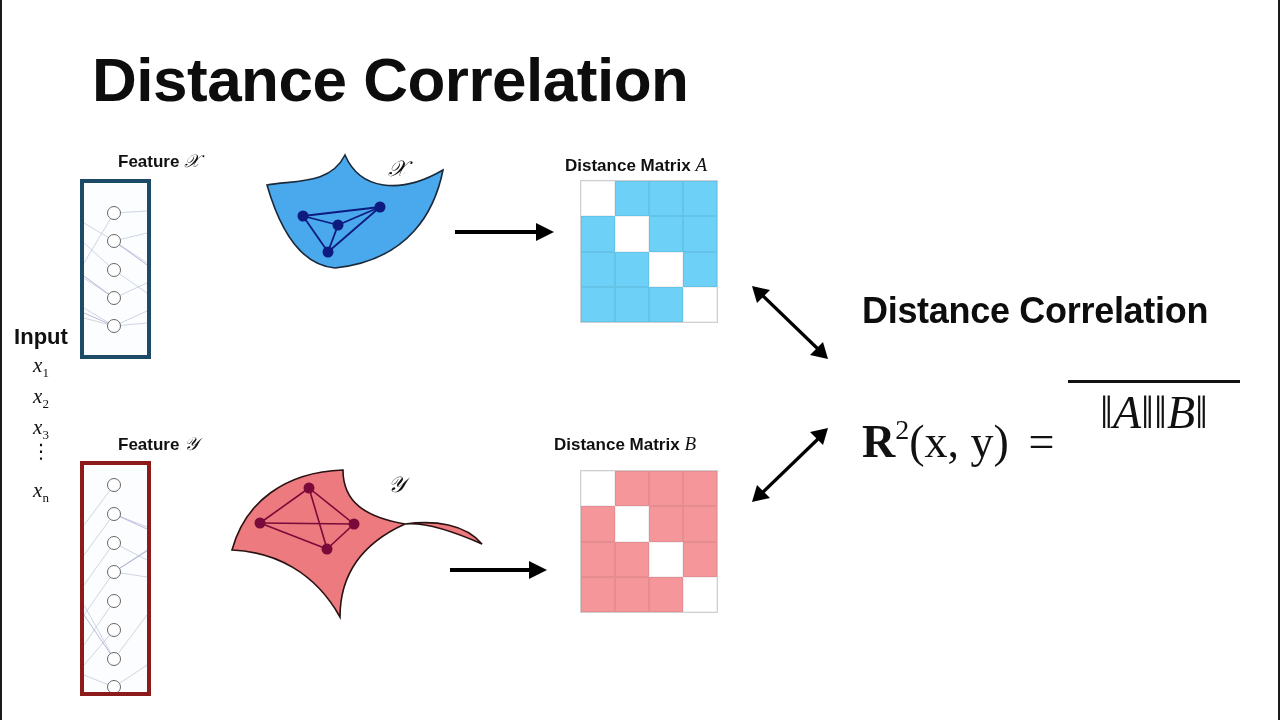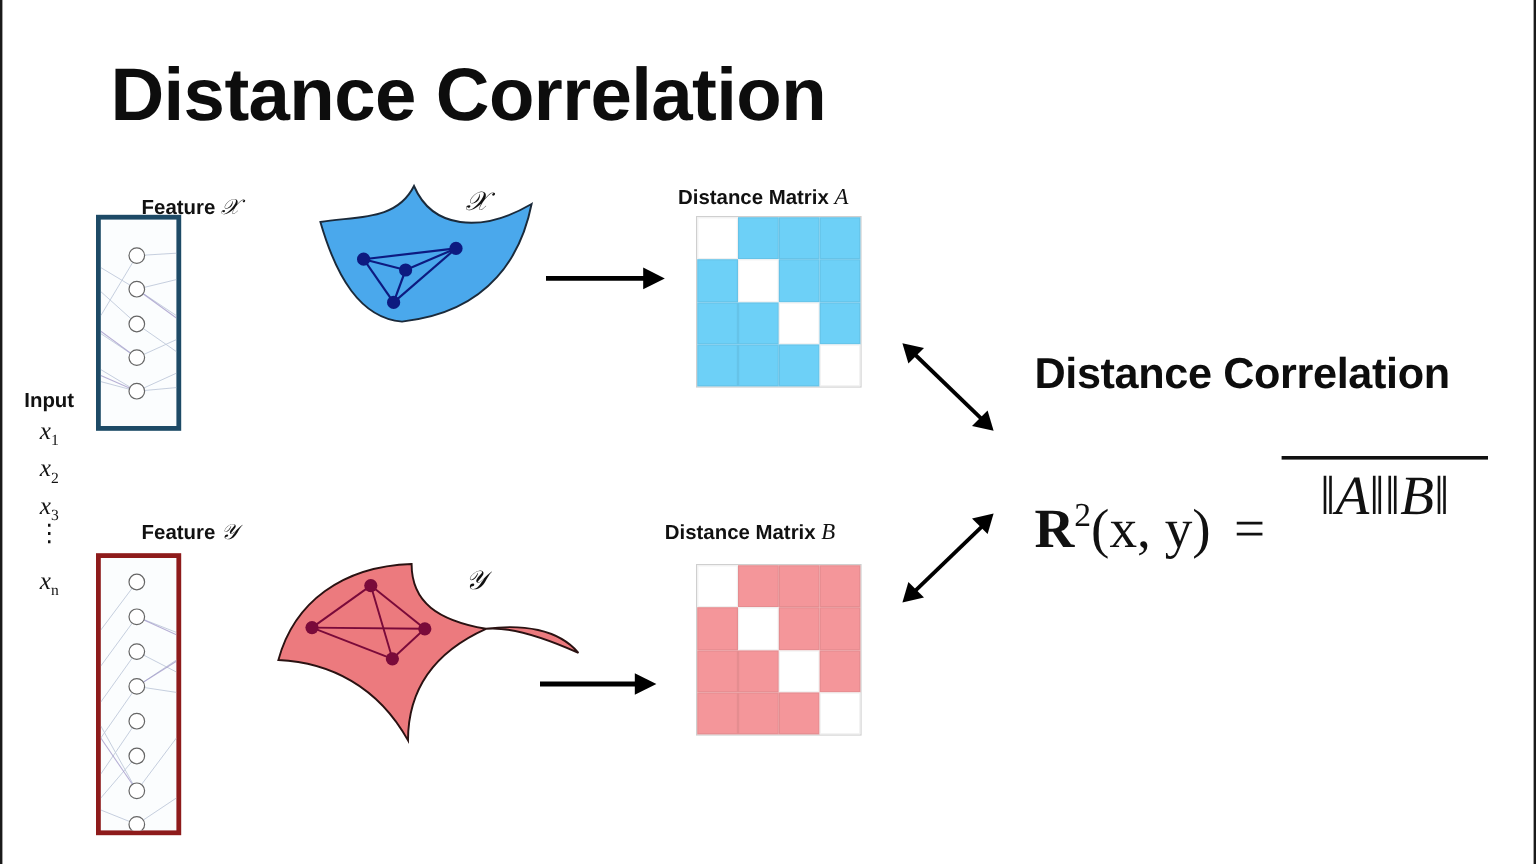--- a/index.html
+++ b/index.html
@@ -26,21 +26,21 @@
     }
     .script {
       font-family: "DejaVu Serif", serif; font-style: italic; font-weight: 400;
     }
     .ital {
       font-family: "Liberation Serif", serif; font-style: italic;
     }
     .input-col {
       left: 12px; top: 324px; width: 58px; text-align: center;
     }
-    .input-col .hdr { font-weight: 700; font-size: 17px; color: #111; }
+    .input-col .hdr { font-weight: 700; font-size: 22px; color: #111; }
     .input-col .var {
       font-family: "Liberation Serif", serif; font-style: italic;
       font-size: 21px; color: #111; line-height: 31px; height: 31px;
     }
     .input-col .var sub { font-style: normal; font-size: 13px; }
     .input-col .dots {
       font-family: "Liberation Serif", serif; font-size: 20px; line-height: 16px;
       height: 32px; color: #111;
     }
     .nn-box {
@@ -88,21 +88,21 @@
 
 <div class="abs input-col">
   <div class="hdr">Input</div>
   <div class="var"><span>x</span><sub>1</sub></div>
   <div class="var"><span>x</span><sub>2</sub></div>
   <div class="var"><span>x</span><sub>3</sub></div>
   <div class="dots">⋮</div>
   <div class="var"><span>x</span><sub>n</sub></div>
 </div>
 
-<div class="abs label-bold" style="left:118px; top:162px;">
+<div class="abs label-bold" style="left:118px; top:150px;">
   <span>Feature</span> <span class="script" style="font-size:18px;">𝒳</span>
 </div>
 
 <div class="abs nn-box nn-x">
   <svg class="nn-svg" width="63" height="172" viewBox="0 0 63 172">
     <g stroke="#b9c3d6" stroke-width="0.8" fill="none" opacity="0.85">
       <line x1="0" y1="80" x2="30" y2="30"></line>
       <line x1="0" y1="95" x2="30" y2="115"></line>
       <line x1="0" y1="125" x2="30" y2="143"></line>
       <line x1="0" y1="135" x2="30" y2="143"></line>

